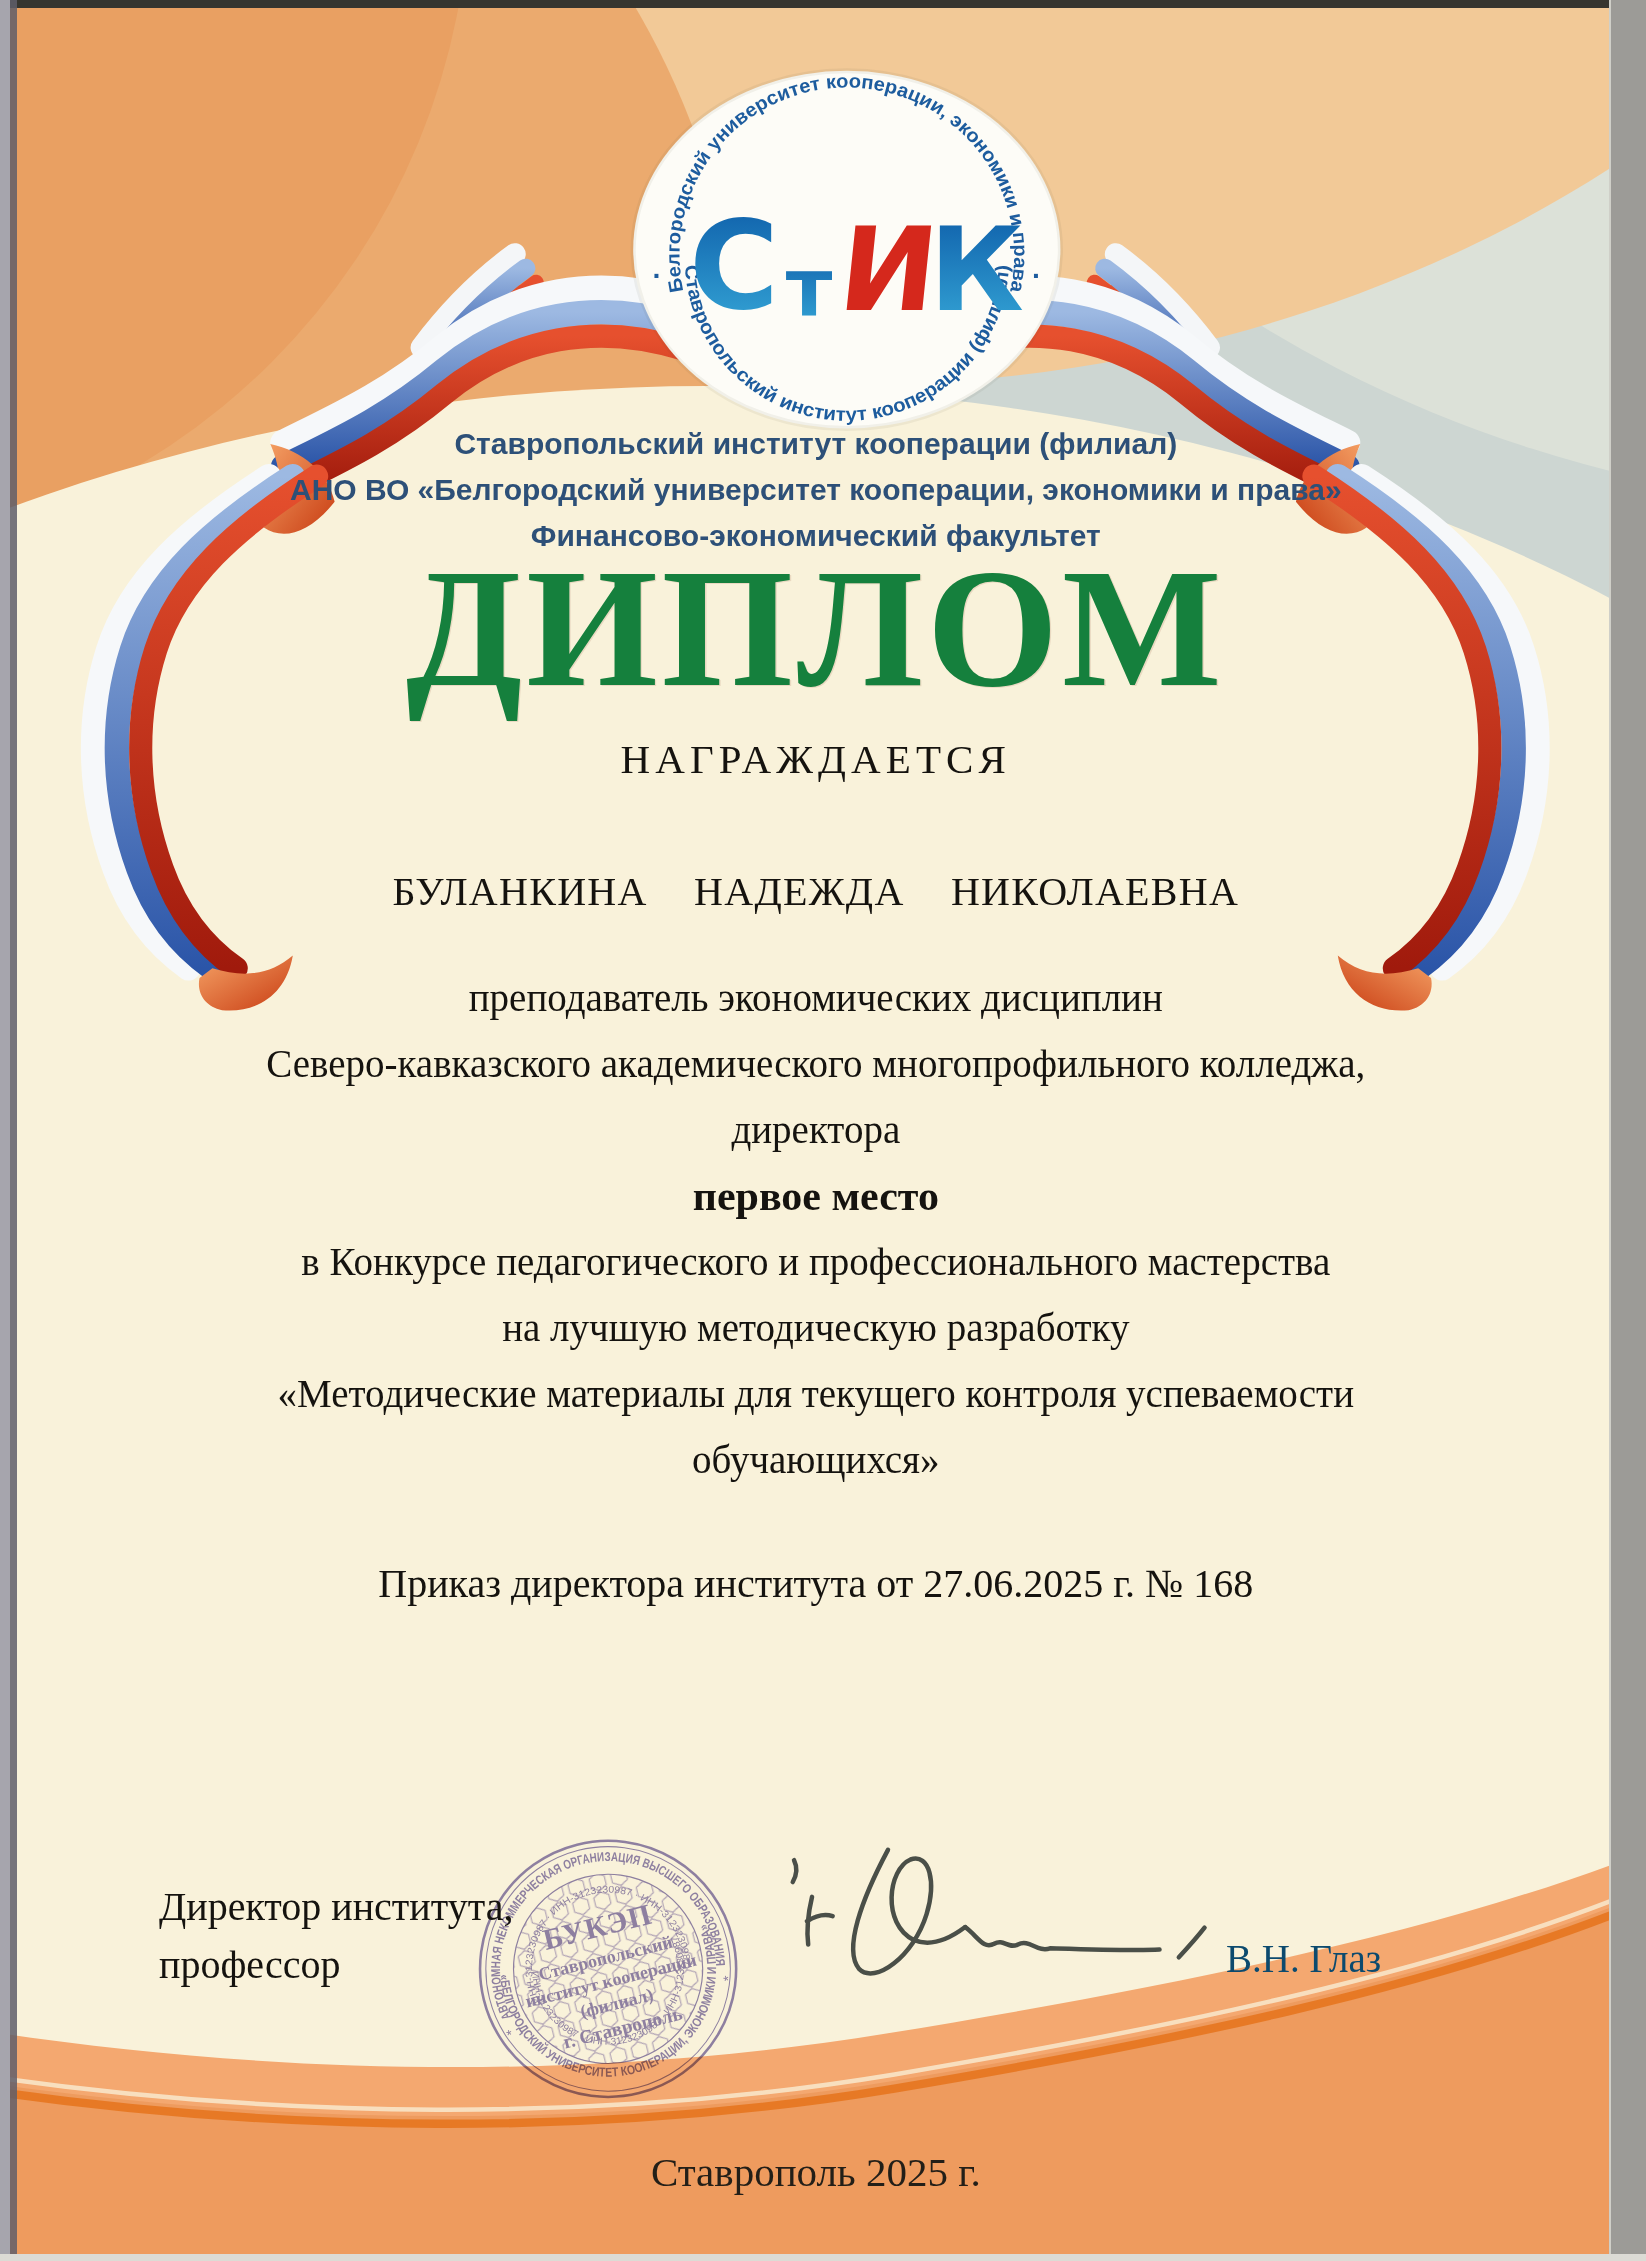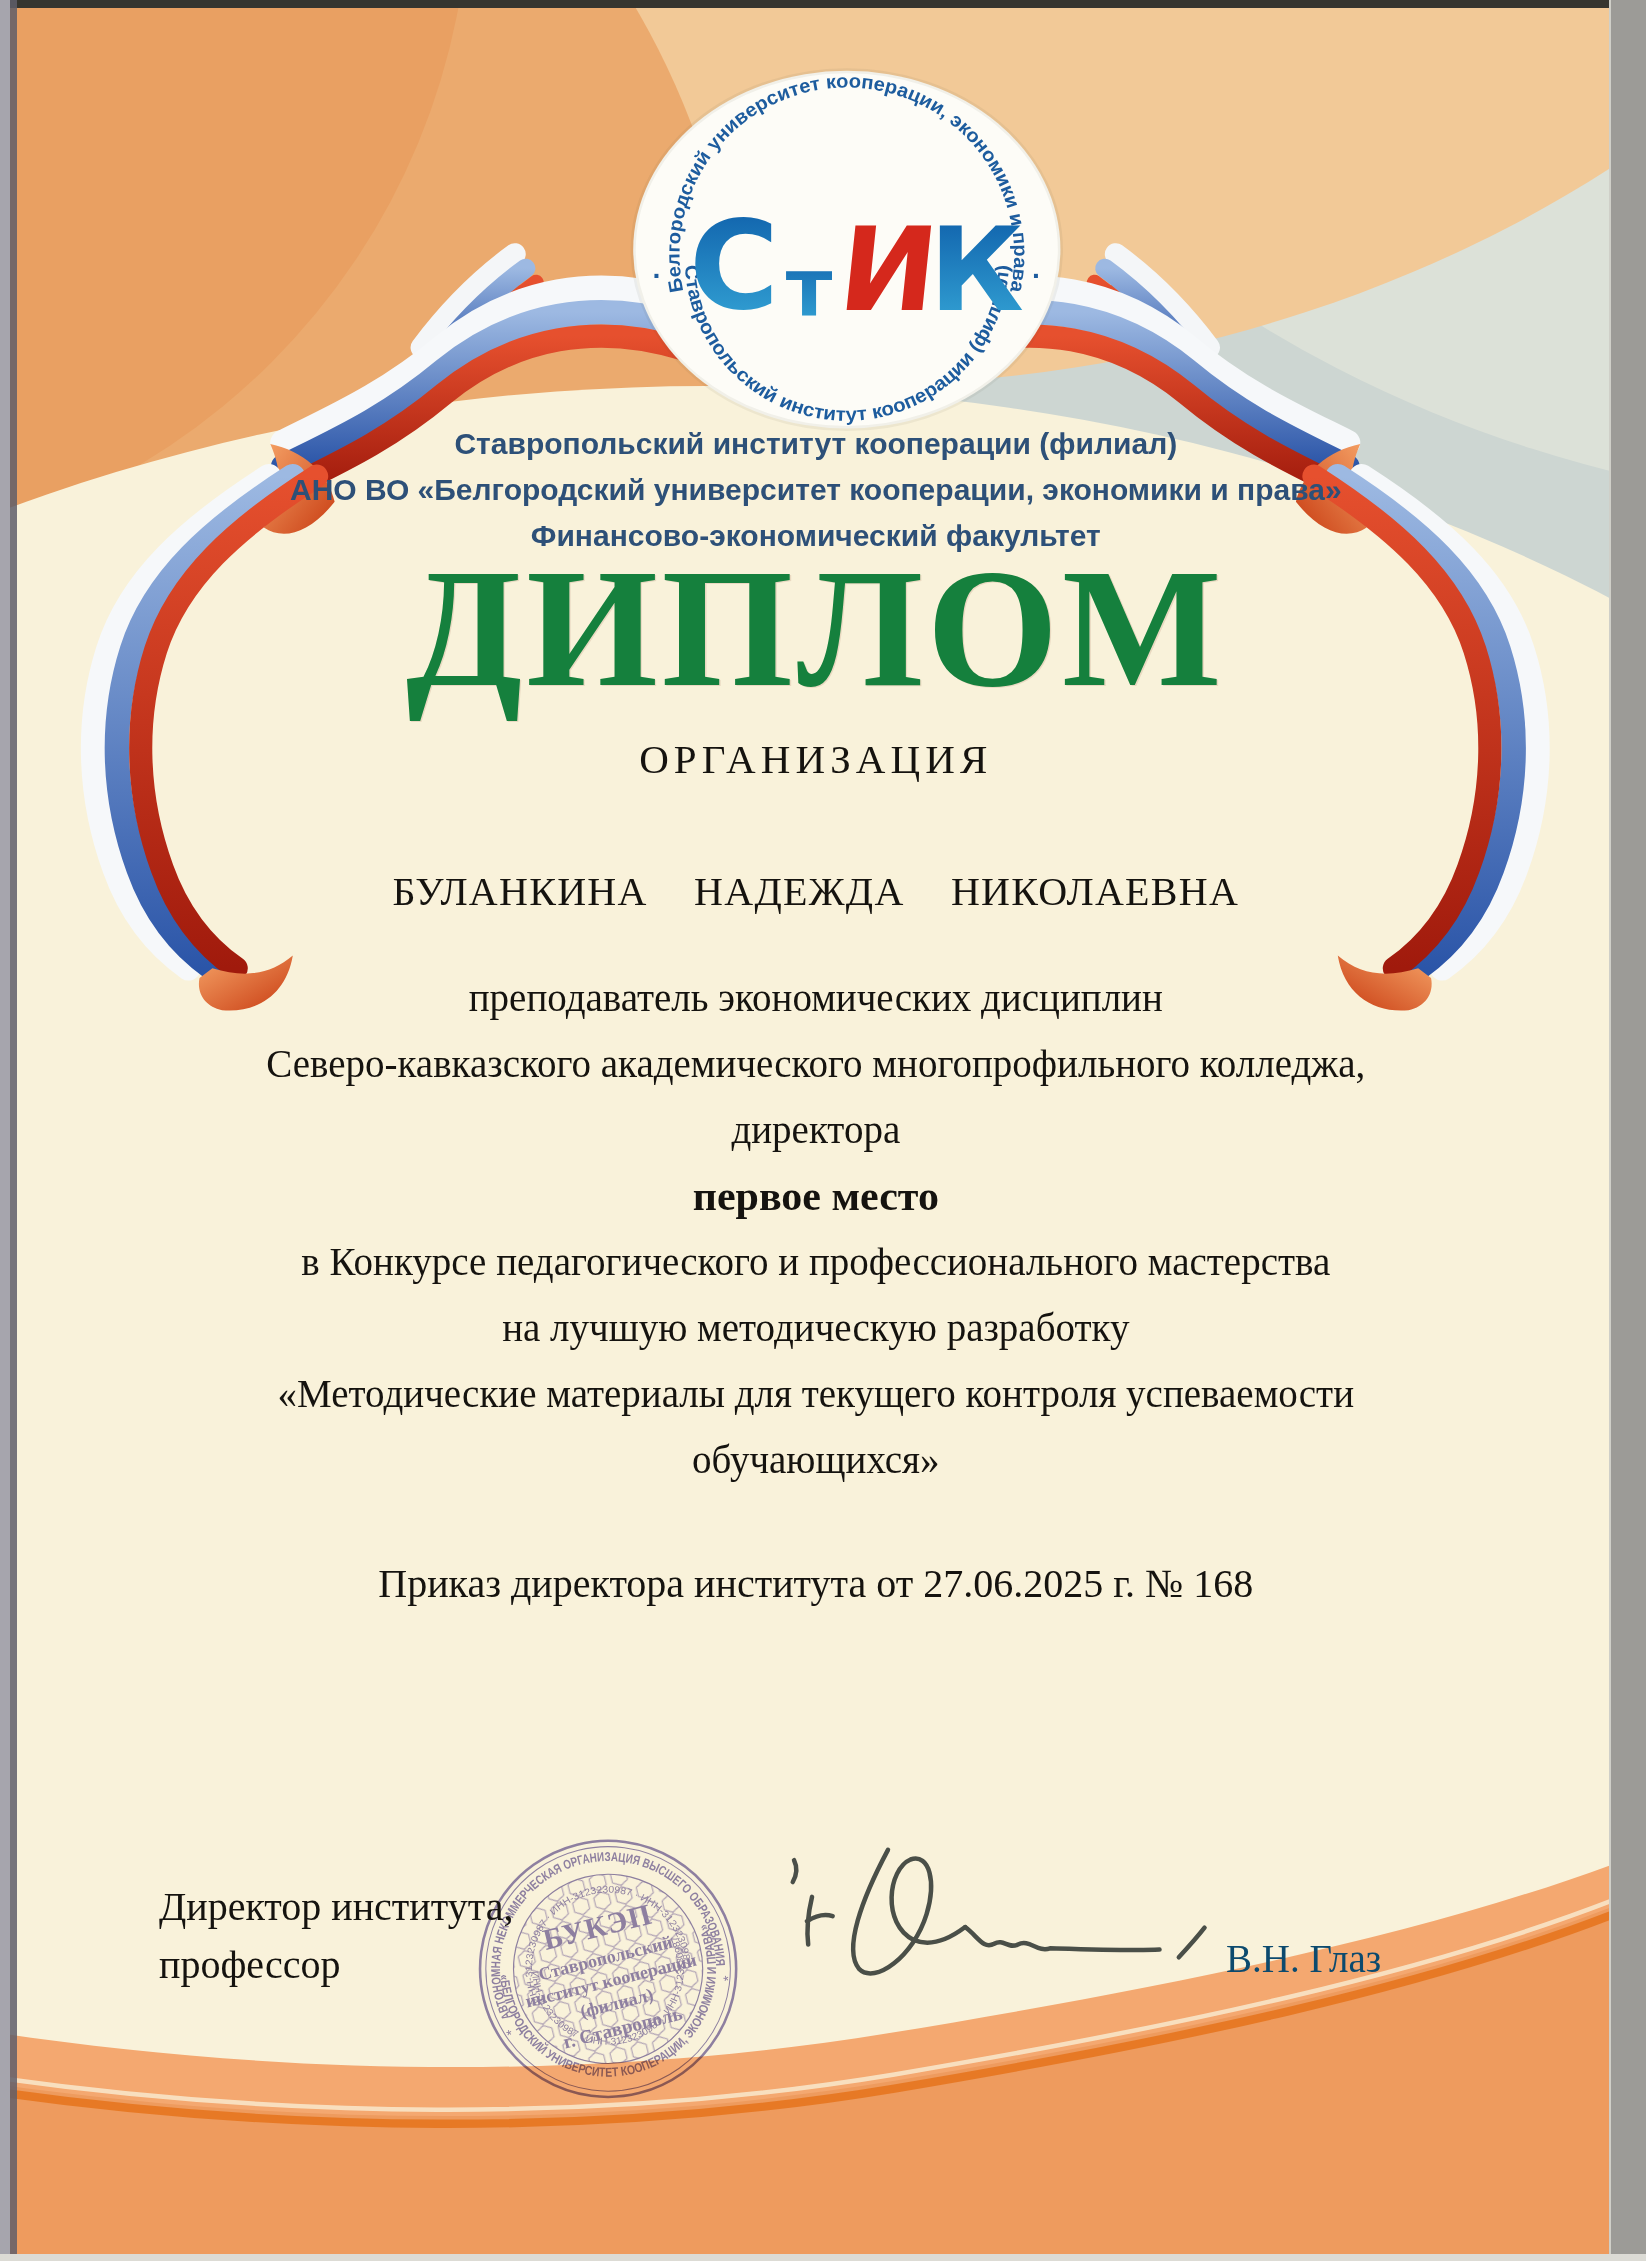--- a/index.html
+++ b/index.html
@@ -162,21 +162,21 @@
     </g>
   </svg>
 
   <div class="t org">
     <div>Ставропольский институт кооперации (филиал)</div>
     <div>АНО ВО «Белгородский университет кооперации, экономики и права»</div>
     <div>Финансово-экономический факультет</div>
   </div>
 
   <div class="t title">ДИПЛОМ</div>
-  <div class="t awarded">ОРГАНИЗАЦИЯ</div>
+  <div class="t awarded">НАГРАЖДАЕТСЯ</div>
   <div class="t name">БУЛАНКИНА НАДЕЖДА НИКОЛАЕВНА</div>
 
   <div class="t body">
     <div>преподаватель экономических дисциплин</div>
     <div>Северо-кавказского академического многопрофильного колледжа,</div>
     <div>директора</div>
     <div class="place">первое место</div>
     <div>в Конкурсе педагогического и профессионального мастерства</div>
     <div>на лучшую методическую разработку</div>
     <div>«Методические материалы для текущего контроля успеваемости</div>
@@ -184,20 +184,21 @@
   </div>
 
   <div class="t order">Приказ директора института от 27.06.2025 г. № 168</div>
 
   <div class="director">
     <div>Директор института,</div>
     <div>профессор</div>
   </div>
   <div class="signer">В.Н. Глаз</div>
 
+  <div class="t city">Ставрополь 2025 г.</div>
 
   <div class="edge edge-top"></div>
   <div class="edge edge-left-a"></div>
   <div class="edge edge-left-b"></div>
   <div class="edge edge-right-a"></div>
   <div class="edge edge-right-b"></div>
   <div class="edge edge-bottom"></div>
 
 </div>
 

